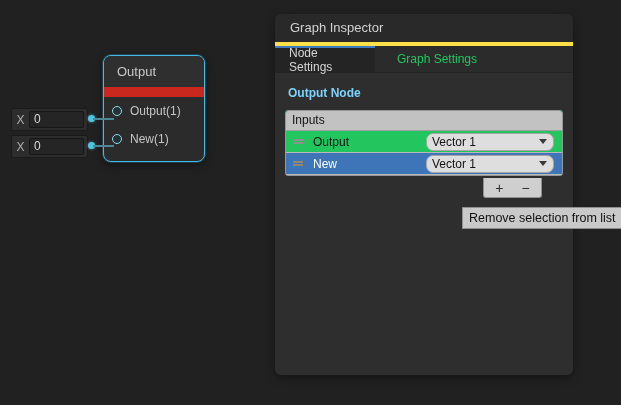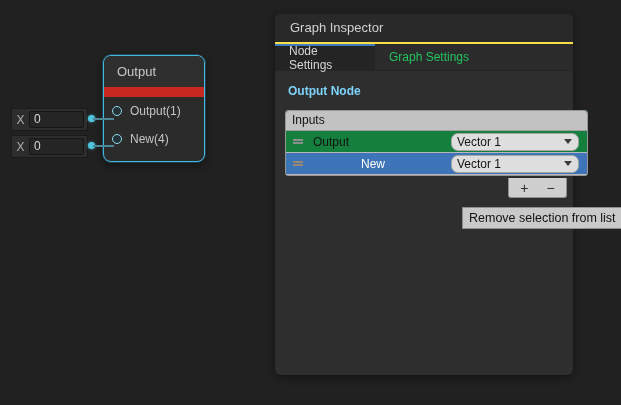--- a/index.html
+++ b/index.html
@@ -51,47 +51,47 @@
 
   
   .panel{
     position:absolute;left:275px;top:14px;width:298px;height:361px;
     background:#2e2e2e;border-radius:6px;
     box-shadow:0 3px 10px rgba(0,0,0,.4);
   }
   .panel-header{
     height:28px;background:#292929;border-radius:6px 6px 0 0;
     line-height:28px;padding-left:15px;color:#d2d2d2;font-size:13px;
-    border-bottom:2px solid #fde047;
+    border-bottom:4px solid #fde047;
   }
-  .tabbar{display:flex;height:26px;background:#2b2b2b;border-bottom:1px solid #242424;}
+  .tabbar{display:flex;height:26px;background:#2b2b2b;border-bottom:1px solid #242424;gap:8px;}
   .tab{
     font-size:12px;color:#22c55e;display:flex;align-items:center;justify-content:center;
     padding:0 14px;box-sizing:border-box;cursor:default;
   }
   .tab.active{
     width:100px;background:#242424;border-top:2px solid #3e7ac0;color:#d6d6d6;
   }
   .section-title{
     margin:13px 0 0 13px;font-size:12px;font-weight:bold;color:#7dd3fc;
   }
 
   
   .rlist{
-    position:absolute;left:10px;top:96px;width:303px;
-    border:1px solid #979797;border-radius:3px;background:#15803d;
+    position:absolute;left:10px;top:96px;width:278px;
+    border:1px solid #979797;border-radius:3px;background:#22c55e;
     box-sizing:border-box;
   }
   .rlist-header{
     height:19px;line-height:19px;background:#c2c2c2;color:#121212;font-size:12px;
     padding-left:6px;border-bottom:1px solid #9e9e9e;border-radius:3px 3px 0 0;
   }
   .rrow{height:21px;display:flex;align-items:center;border-bottom:1px solid #b9b9b9;}
   .rrow:last-child{border-bottom:none;}
-  .rrow.selected{background:#3e74b8;gap:48px;}
+  .rrow.selected{background:#3e74b8;}
   .rhandle{
     width:10px;height:5px;border-top:2px solid #8f8f8f;border-bottom:2px solid #8f8f8f;
     margin-left:7px;flex:0 0 auto;box-sizing:border-box;
   }
   .rrow.selected .rhandle{border-color:#97876f;}
   .rname{margin-left:10px;font-size:12px;color:#121212;}
   .rrow.selected .rname{color:#ffffff;}
   .rdrop{
     margin-left:auto;margin-right:8px;width:126px;height:16px;
     background:#dedede;border:1px solid #a5a5a5;border-radius:7px;
@@ -126,21 +126,21 @@
   <div class="node">
     <div class="node-title">Output</div>
     <div class="node-errorbar"></div>
     <div class="node-ports">
       <div class="port-row">
         <span class="port-circle"></span>
         <span class="port-label">Output(1)</span>
       </div>
       <div class="port-row">
         <span class="port-circle"></span>
-        <span class="port-label">New(4)</span>
+        <span class="port-label">New(1)</span>
       </div>
     </div>
   </div>
 
   <div class="xwidget" style="top:108px;">
     <span class="xlab">X</span>
     <span class="xfield">0</span>
   </div>
   <div class="xwidget" style="top:135px;">
     <span class="xlab">X</span>

